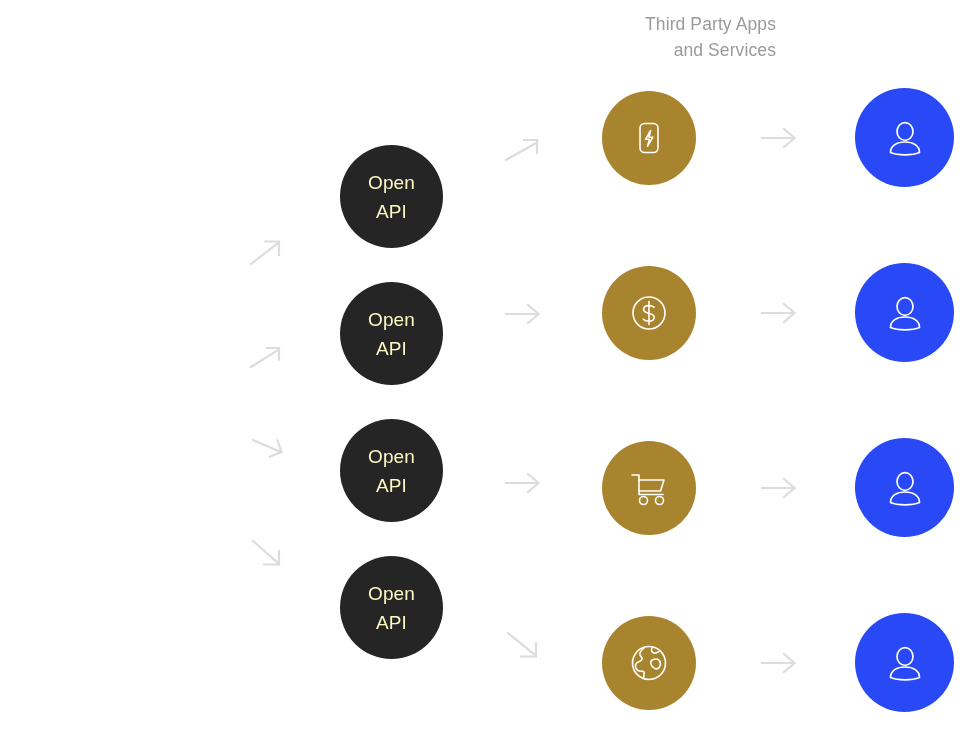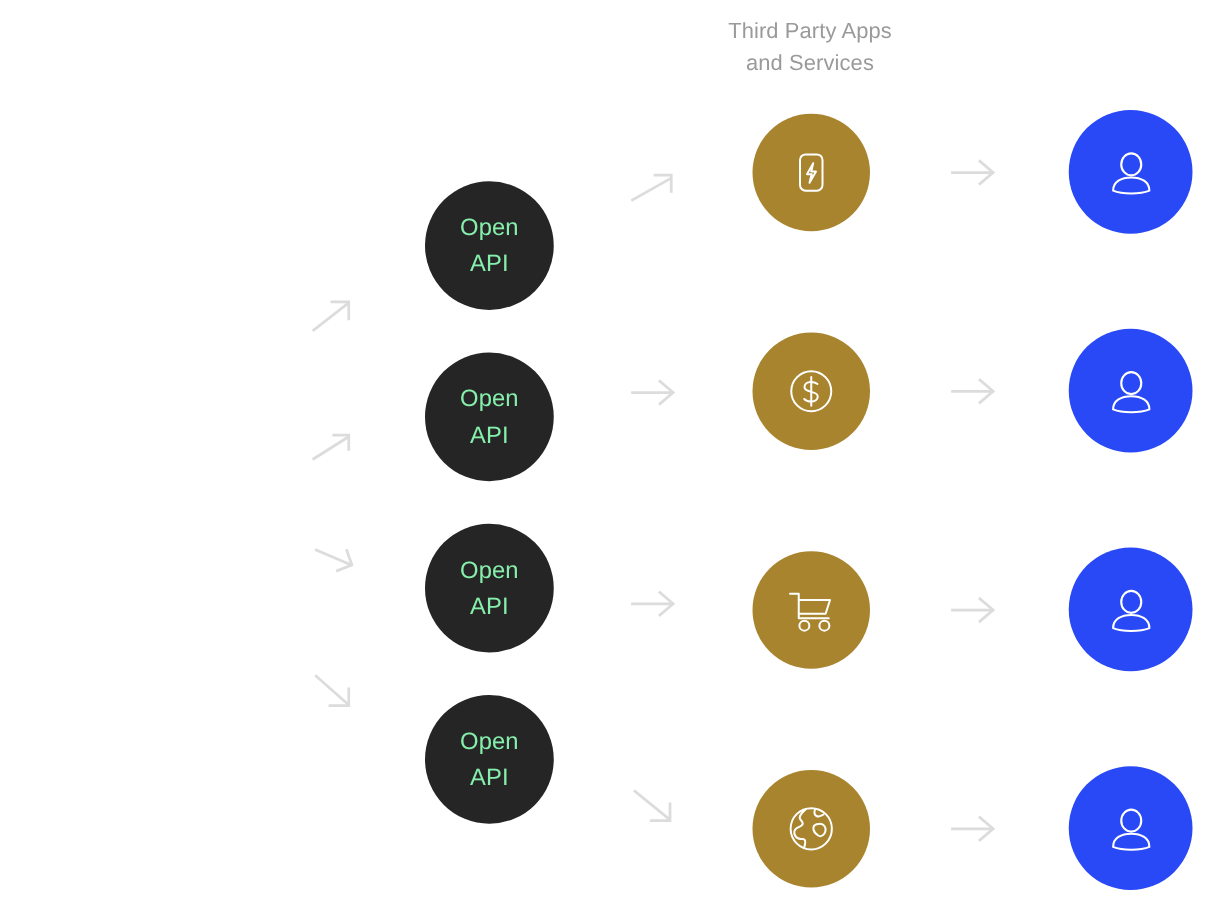--- a/index.html
+++ b/index.html
@@ -15,24 +15,24 @@
     position: relative;
     width: 977px;
     height: 736px;
     background: #ffffff;
     overflow: hidden;
   }
 
   
   .section-title {
     position: absolute;
-    left: 548px;
+    left: 576px;
     top: 11px;
     width: 200px;
-    text-align: center;
+    text-align: right;
     color: #9a9a9a;
     font-size: 17.5px;
     line-height: 26px;
     letter-spacing: 0.1px;
     white-space: pre-line;
   }
 
   
   .circle {
     position: absolute;
@@ -46,21 +46,21 @@
     background: #2849f5;
     color: #ffffff;
     font-size: 21px;
     line-height: 31px;
     text-align: center;
     white-space: pre-line;
     letter-spacing: 0.1px;
   }
   .circle-api {
     background: #252525;
-    color: #86efac;
+    color: #fef9c3;
     font-size: 19px;
     line-height: 29px;
     text-align: center;
     white-space: pre-line;
     letter-spacing: 0.1px;
   }
   .circle-app {
     background: #a9842f;
   }
   .circle-user {

